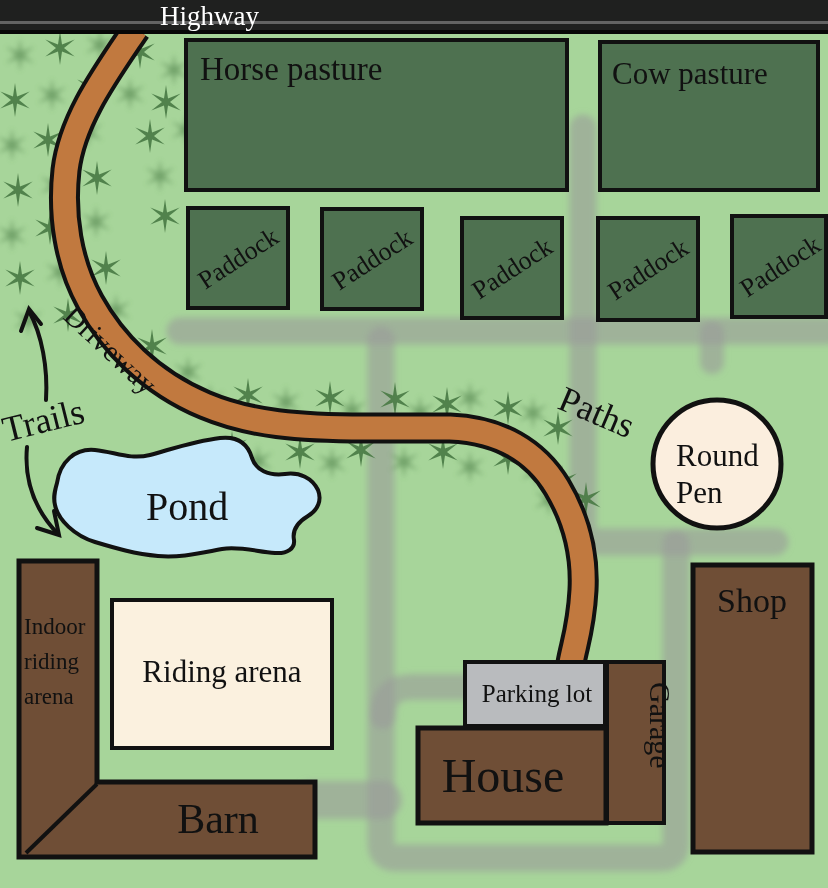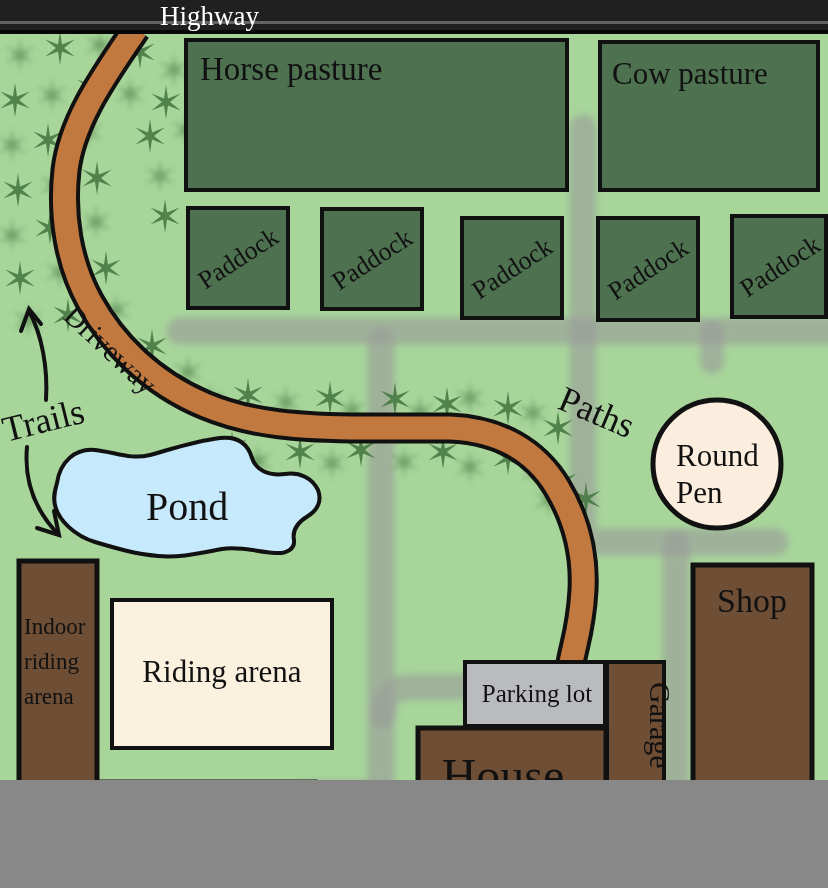--- a/index.html
+++ b/index.html
@@ -1,16 +1,16 @@
 <!DOCTYPE html>
 <html><head>
 <meta charset="utf-8">
 <style>
   html,body{margin:0;padding:0;background:#888;}
-  .stage{width:828px;height:780px;position:relative;margin:0 auto;}
+  .stage{width:828px;height:888px;position:relative;margin:0 auto;}
   svg{display:block;}
   text{font-family:"Liberation Serif","DejaVu Serif",serif;fill:#111;}
   .lbl-white{fill:#fff;}
   .tree-soft{filter:url(#soft);opacity:.55;}
   .tree-sharp{opacity:.92;}
 </style>
 </head>
 <body>
 
 <div class="stage">

